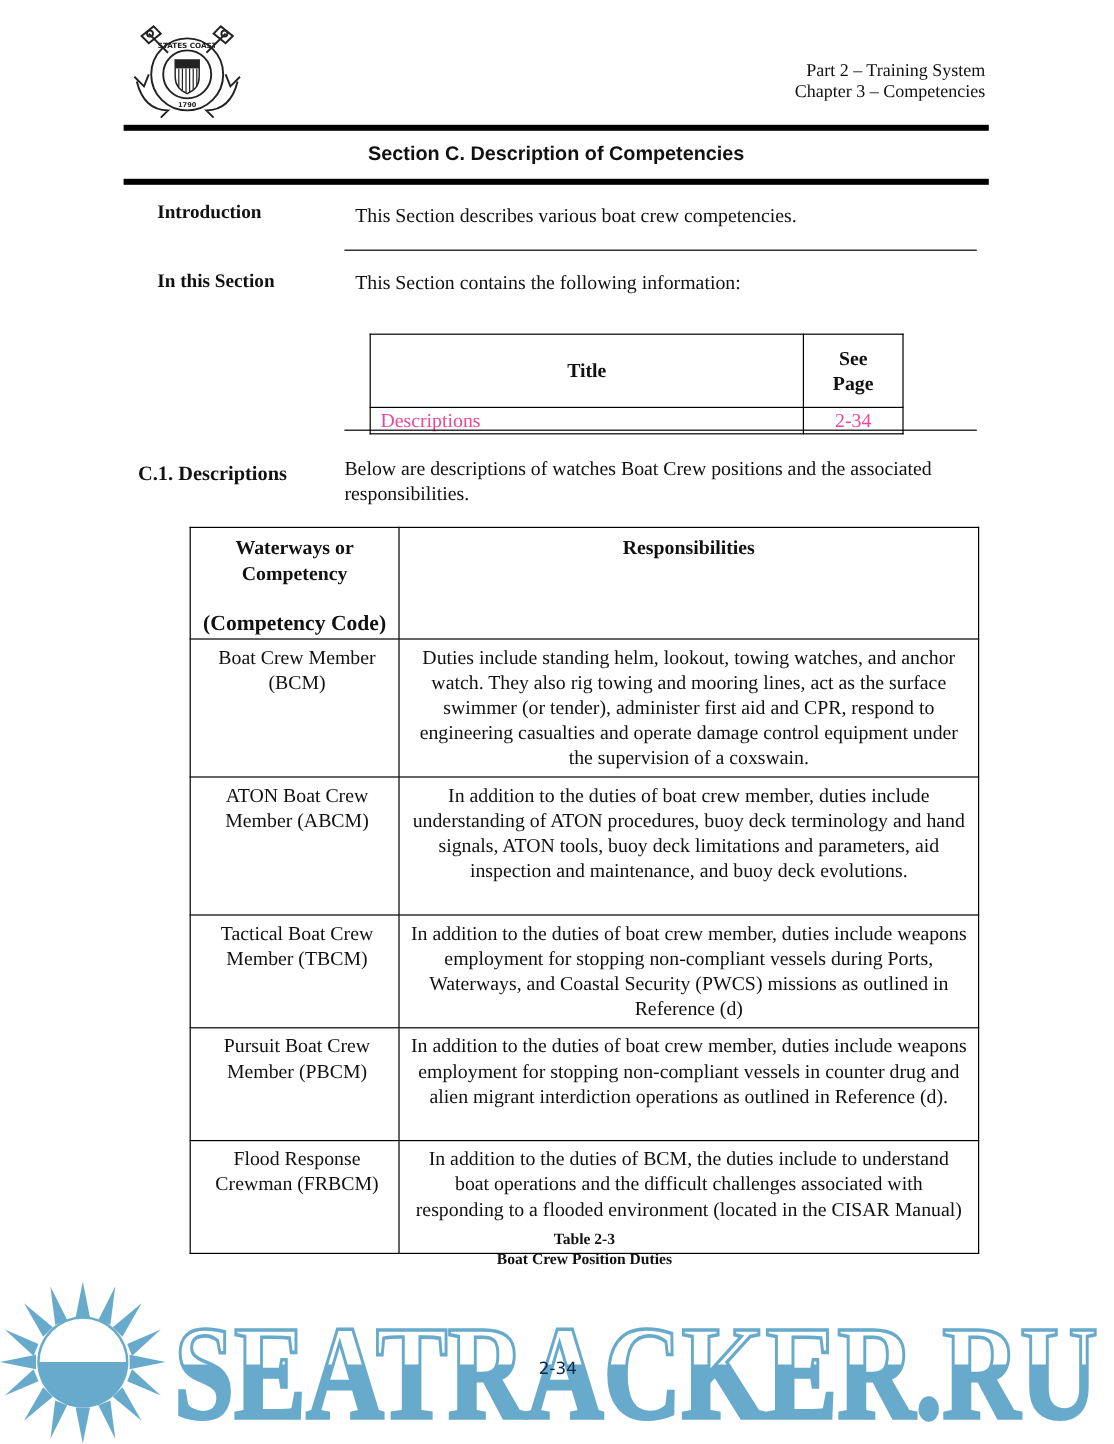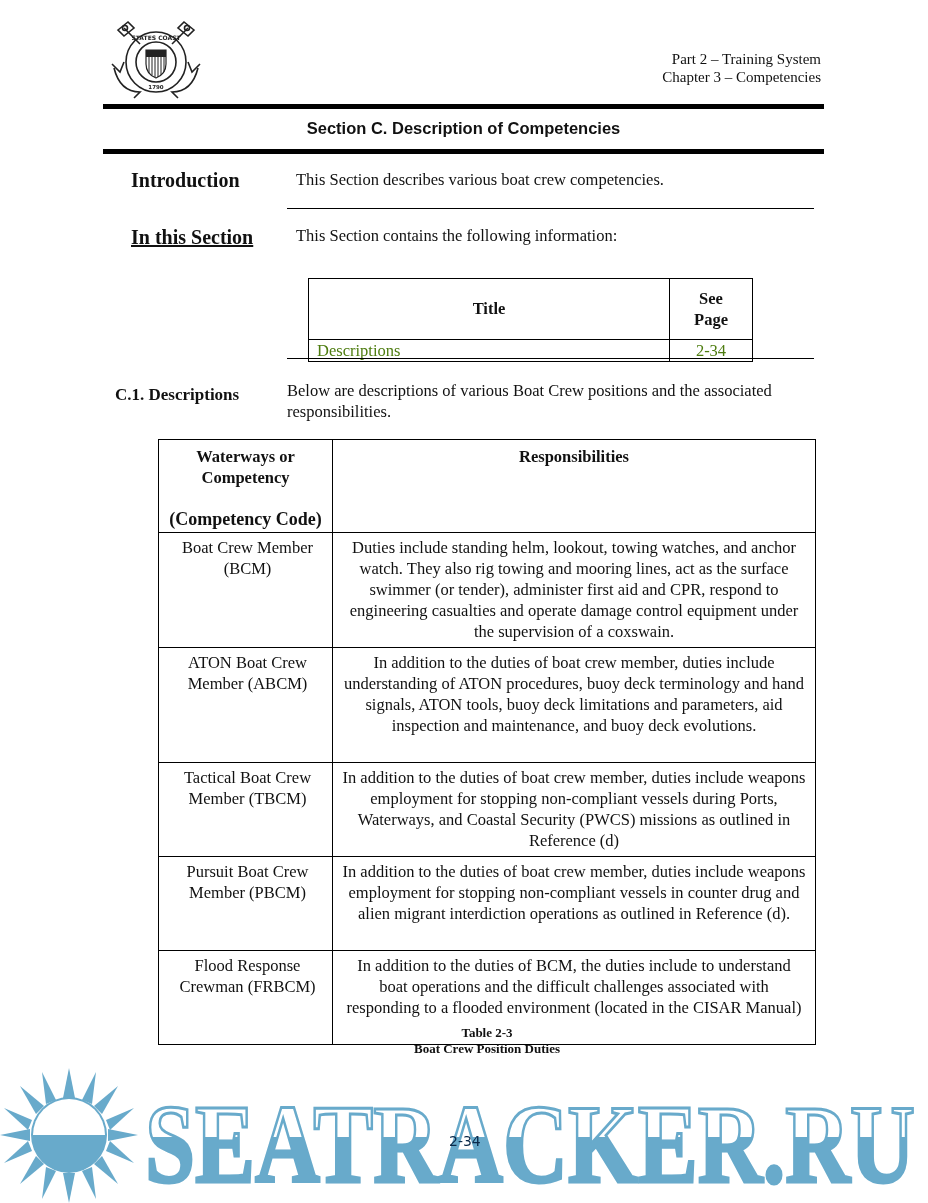--- a/index.html
+++ b/index.html
@@ -15,40 +15,40 @@
   #header-right { right: 107px; top: 50px; text-align: right; font-size: 15px; line-height: 18px; }
   .rule-thick { left: 103px; width: 721px; height: 5px; background: #000; }
   #rule-top { top: 104px; }
   #rule-bottom { top: 149px; }
   #section-title {
     left: 103px; width: 721px; top: 119px; text-align: center;
     font-family: "Liberation Sans", "DejaVu Sans", sans-serif;
     font-weight: bold; font-size: 16.5px;
   }
 
-  .side-label { font-weight: bold; font-size: 20px; }
+  .side-label { font-weight: bold; font-size: 16px; }
   .body-text { font-size: 16.5px; line-height: 21px; }
 
   #intro-label { left: 131px; top: 169px; }
   #intro-text { left: 296px; top: 169px; }
   #rule-1 { left: 287px; top: 208px; width: 527px; height: 1px; background: #000; }
 
-  #inthis-label { left: 131px; top: 226px; text-decoration: underline; }
+  #inthis-label { left: 131px; top: 226px; }
   #inthis-text { left: 296px; top: 225px; }
 
   table.toc {
     position: absolute; left: 308px; top: 254px; width: 445px;
     border-collapse: collapse;
     margin-top: 24px;
   }
   table.toc td, table.toc th { border: 1.2px solid #000; font-size: 16.5px; }
   table.toc th { font-weight: bold; height: 58px; }
   table.toc th.title-col { text-align: center; }
   table.toc th.page-col { width: 80px; line-height: 21px; }
-  table.toc td { height: 21px; padding: 0 8px; color: #4d7c0f; }
+  table.toc td { height: 21px; padding: 0 8px; color: #ec4899; }
   table.toc td.pg { text-align: center; }
   table.toc tr.last td { border-bottom: 1.5px solid #000; }
   #rule-2 { left: 287px; top: 358px; width: 527px; height: 1px; background: #000; }
 
   #c1-label { left: 115px; top: 385px; font-size: 17px; }
   #c1-text { left: 287px; top: 380px; width: 520px; }
 
   table.duties {
     position: absolute; left: 158px; top: 439px; width: 658px;
     border-collapse: collapse;
@@ -143,21 +143,21 @@
   </tr>
   <tr class="last">
     <td>Descriptions</td>
     <td class="pg">2-34</td>
   </tr>
 </tbody>
   </table>
 <div id="rule-2" class="abs"></div>
 
 <div id="c1-label" class="abs side-label">C.1. Descriptions</div>
-<div id="c1-text" class="abs body-text">Below are descriptions of various Boat Crew positions and the associated responsibilities.</div>
+<div id="c1-text" class="abs body-text">Below are descriptions of watches Boat Crew positions and the associated responsibilities.</div>
 
 <table class="duties">
   <tbody>
       <tr>
     <th class="pos">
       <div>Waterways or</div>
       <div>Competency</div>
       <span class="small">(Competency Code)</span>
     </th>
     <th>Responsibilities</th>

